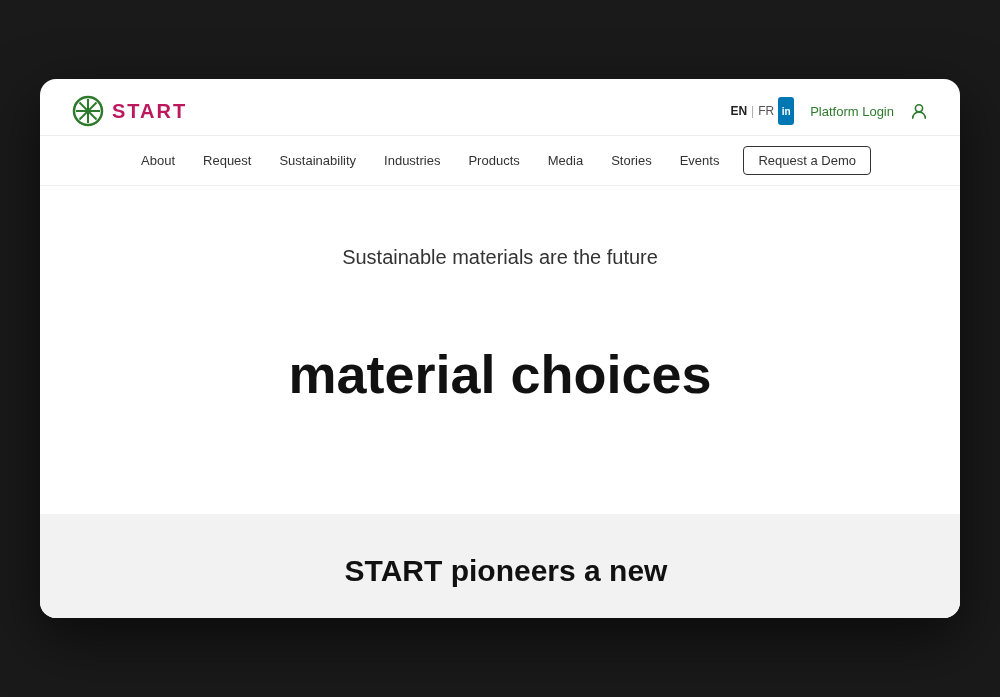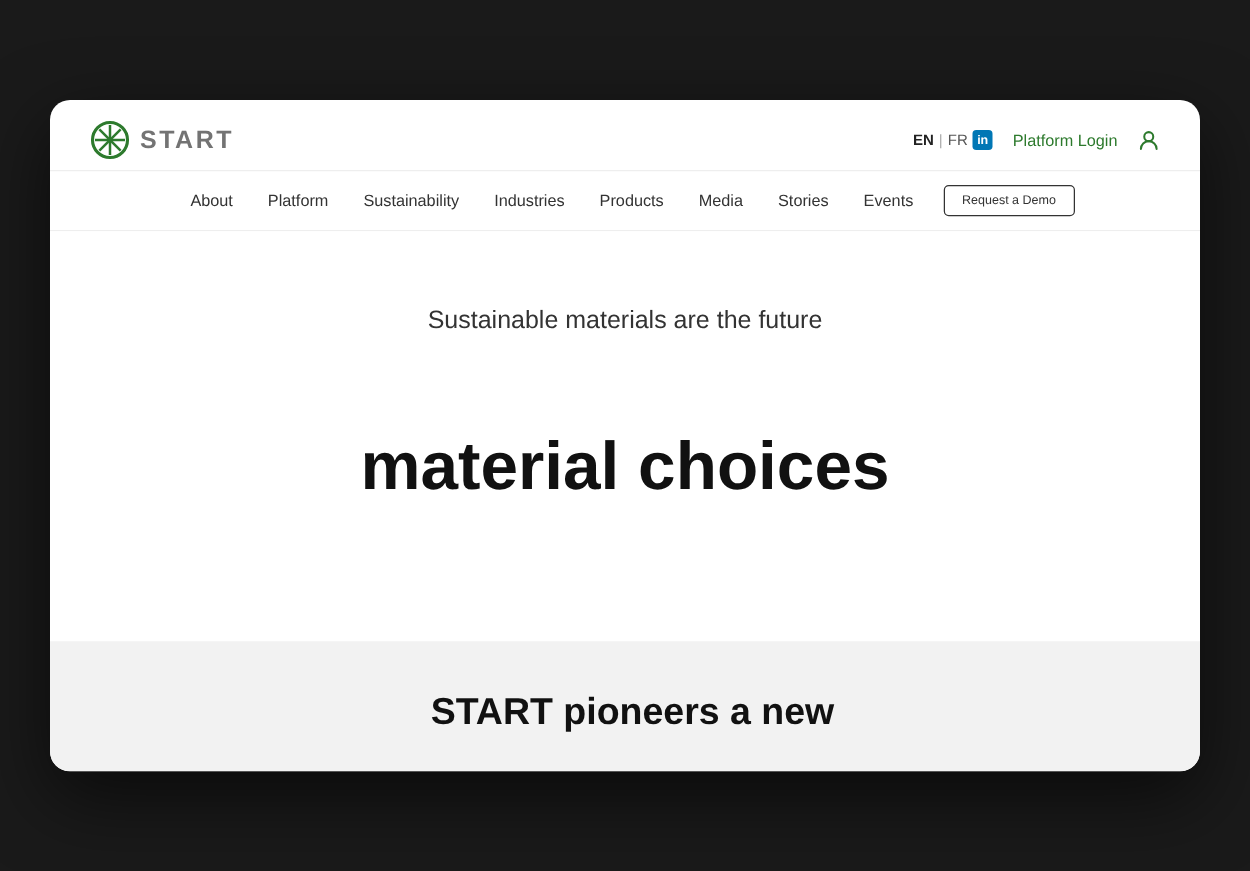--- a/index.html
+++ b/index.html
@@ -38,21 +38,21 @@
 
     .logo-icon {
       width: 32px;
       height: 32px;
       color: #2d7a2d;
     }
 
     .logo-text {
       font-size: 20px;
       font-weight: 700;
-      color: #737373;
+      color: #be185d;
       letter-spacing: 2px;
     }
 
     .top-right {
       display: flex;
       align-items: center;
       gap: 16px;
       text-align: center;
     }
 
@@ -68,21 +68,21 @@
       color: #222;
       font-weight: 600;
     }
 
     .lang-divider {
       color: #aaa;
     }
 
     .linkedin-icon {
       width: 16px;
-      height: 16px;
+      height: 28px;
       background: #0077b5;
       border-radius: 3px;
       display: inline-flex;
       align-items: center;
       justify-content: center;
       color: white;
       font-size: 10px;
       font-weight: 700;
     }
 
@@ -115,21 +115,21 @@
     .nav-item {
       font-size: 13px;
       color: #333;
       padding: 6px 12px;
       cursor: pointer;
       white-space: nowrap;
       text-align: right;
     }
 
     .request-demo-btn {
-      font-size: 10px;
+      font-size: 13px;
       color: #333;
       padding: 6px 14px;
       border: 1.5px solid #333;
       border-radius: 4px;
       cursor: pointer;
       margin-left: 8px;
       background: transparent;
       font-weight: 500;
     }
 
@@ -209,21 +209,21 @@
         <svg class="user-icon" viewBox="0 0 20 20" fill="none" xmlns="http://www.w3.org/2000/svg">
           <circle cx="10" cy="7" r="4" stroke="#2d7a2d" stroke-width="1.8"></circle>
           <path d="M3 18c0-3.866 3.134-7 7-7s7 3.134 7 7" stroke="#2d7a2d" stroke-width="1.8" stroke-linecap="round"></path>
         </svg>
       </div>
     </div>
   </div>
 
   <div class="nav-bar">
     <span class="nav-item">About</span>
-    <span class="nav-item">Platform</span>
+    <span class="nav-item">Request</span>
     <span class="nav-item">Sustainability</span>
     <span class="nav-item">Industries</span>
     <span class="nav-item">Products</span>
     <span class="nav-item">Media</span>
     <span class="nav-item">Stories</span>
     <span class="nav-item">Events</span>
     <button class="request-demo-btn">Request a Demo</button>
   </div>
 
   <div class="hero-section">

